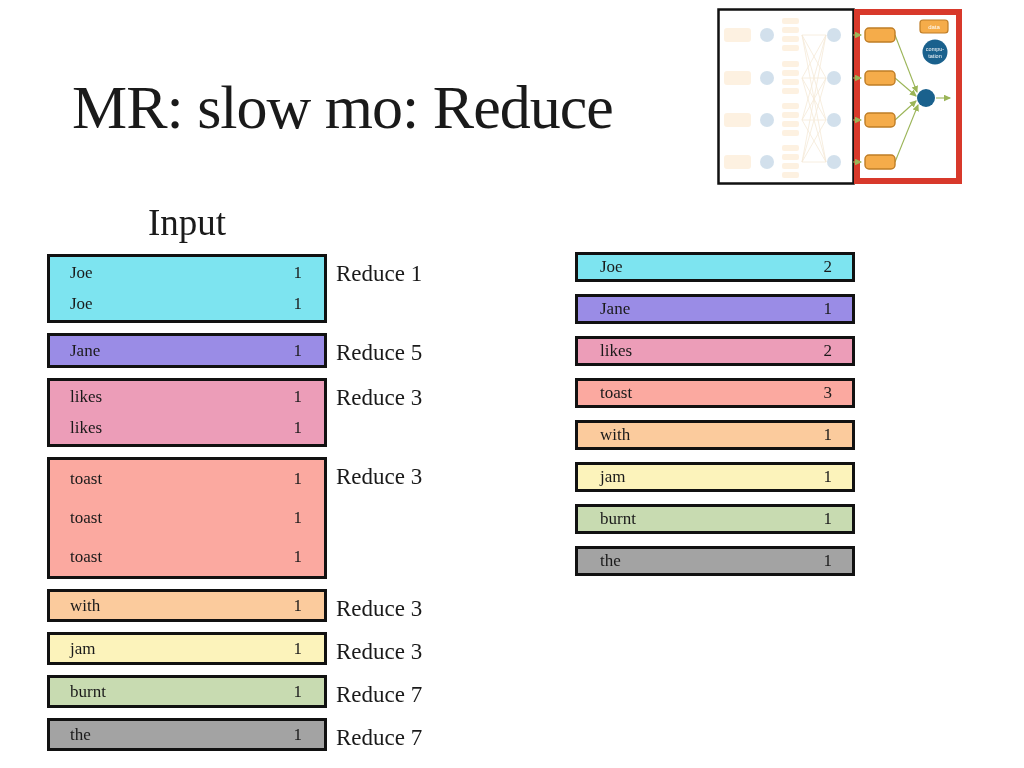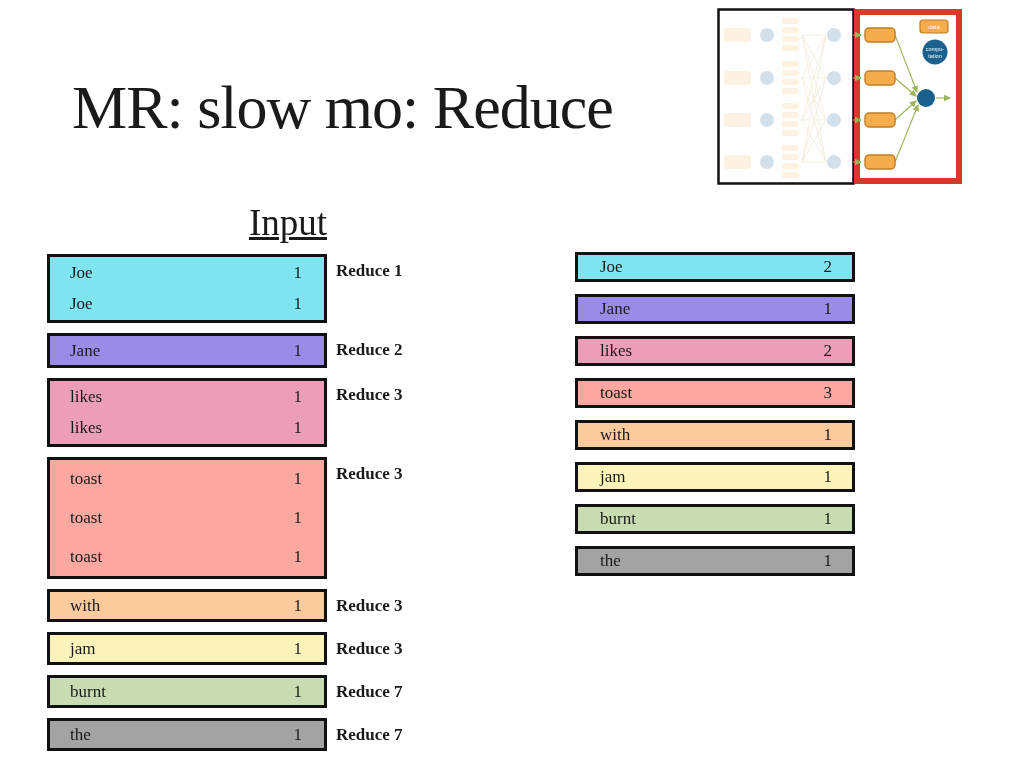--- a/index.html
+++ b/index.html
@@ -6,34 +6,34 @@
   #slide{
     position:relative;width:1024px;height:768px;background:#ffffff;
     font-family:"Liberation Serif", serif;color:#1a1a1a;overflow:hidden;
   }
   
   #title{
     position:absolute;left:72px;top:76px;font-size:62px;line-height:1;
     white-space:nowrap;letter-spacing:-1px;text-align:center;
   }
   
-  .heading{position:absolute;font-size:37px;line-height:1;text-align:right;width:280px;text-decoration:underline;}
+  .heading{position:absolute;font-size:37px;line-height:1;text-align:center;width:280px;}
   #input-heading{left:47px;top:204px;}
   #output-heading{left:537px;top:201px;}
   
   #input-col{position:absolute;left:47px;top:254px;width:280px;}
   .group{position:relative;width:280px;margin-bottom:10px;}
   .gbox{
     height:100%;box-sizing:border-box;border:3px solid #111;
     display:flex;flex-direction:column;justify-content:space-around;
   }
   .wrow{display:flex;justify-content:space-between;align-items:center;
         padding:0 22px 0 20px;font-size:17px;}
   .glabel{
-    position:absolute;left:289px;top:7px;font-size:17px;white-space:nowrap;font-weight:bold;
+    position:absolute;left:289px;top:7px;font-size:23px;white-space:nowrap;
   }
   .h1row{height:33px;} .h2row{height:69px;} .h3row{height:122px;}
   .g2{height:35px;} 
   
   #output-col{position:absolute;left:575px;top:252px;width:280px;}
   .orow{
     height:30px;margin-bottom:12px;border:3px solid #111;box-sizing:border-box;
     display:flex;align-items:center;justify-content:space-between;
     padding:0 20px 0 22px;font-size:17px;
   }
@@ -161,21 +161,21 @@
       <div class="glabel">Reduce 1</div>
     </div>
 
     <div class="group g2">
       <div class="gbox" style="background-color: rgb(154, 140, 230);">
         <div class="wrow">
           <span>Jane</span>
           <span>1</span>
           </div>
       </div>
-      <div class="glabel">Reduce 2</div>
+      <div class="glabel">Reduce 5</div>
     </div>
 
     <div class="group h2row">
       <div class="gbox" style="background-color: rgb(236, 157, 184);">
         <div class="wrow">
           <span>likes</span>
           <span>1</span>
           </div>
         <div class="wrow">
           <span>likes</span>

